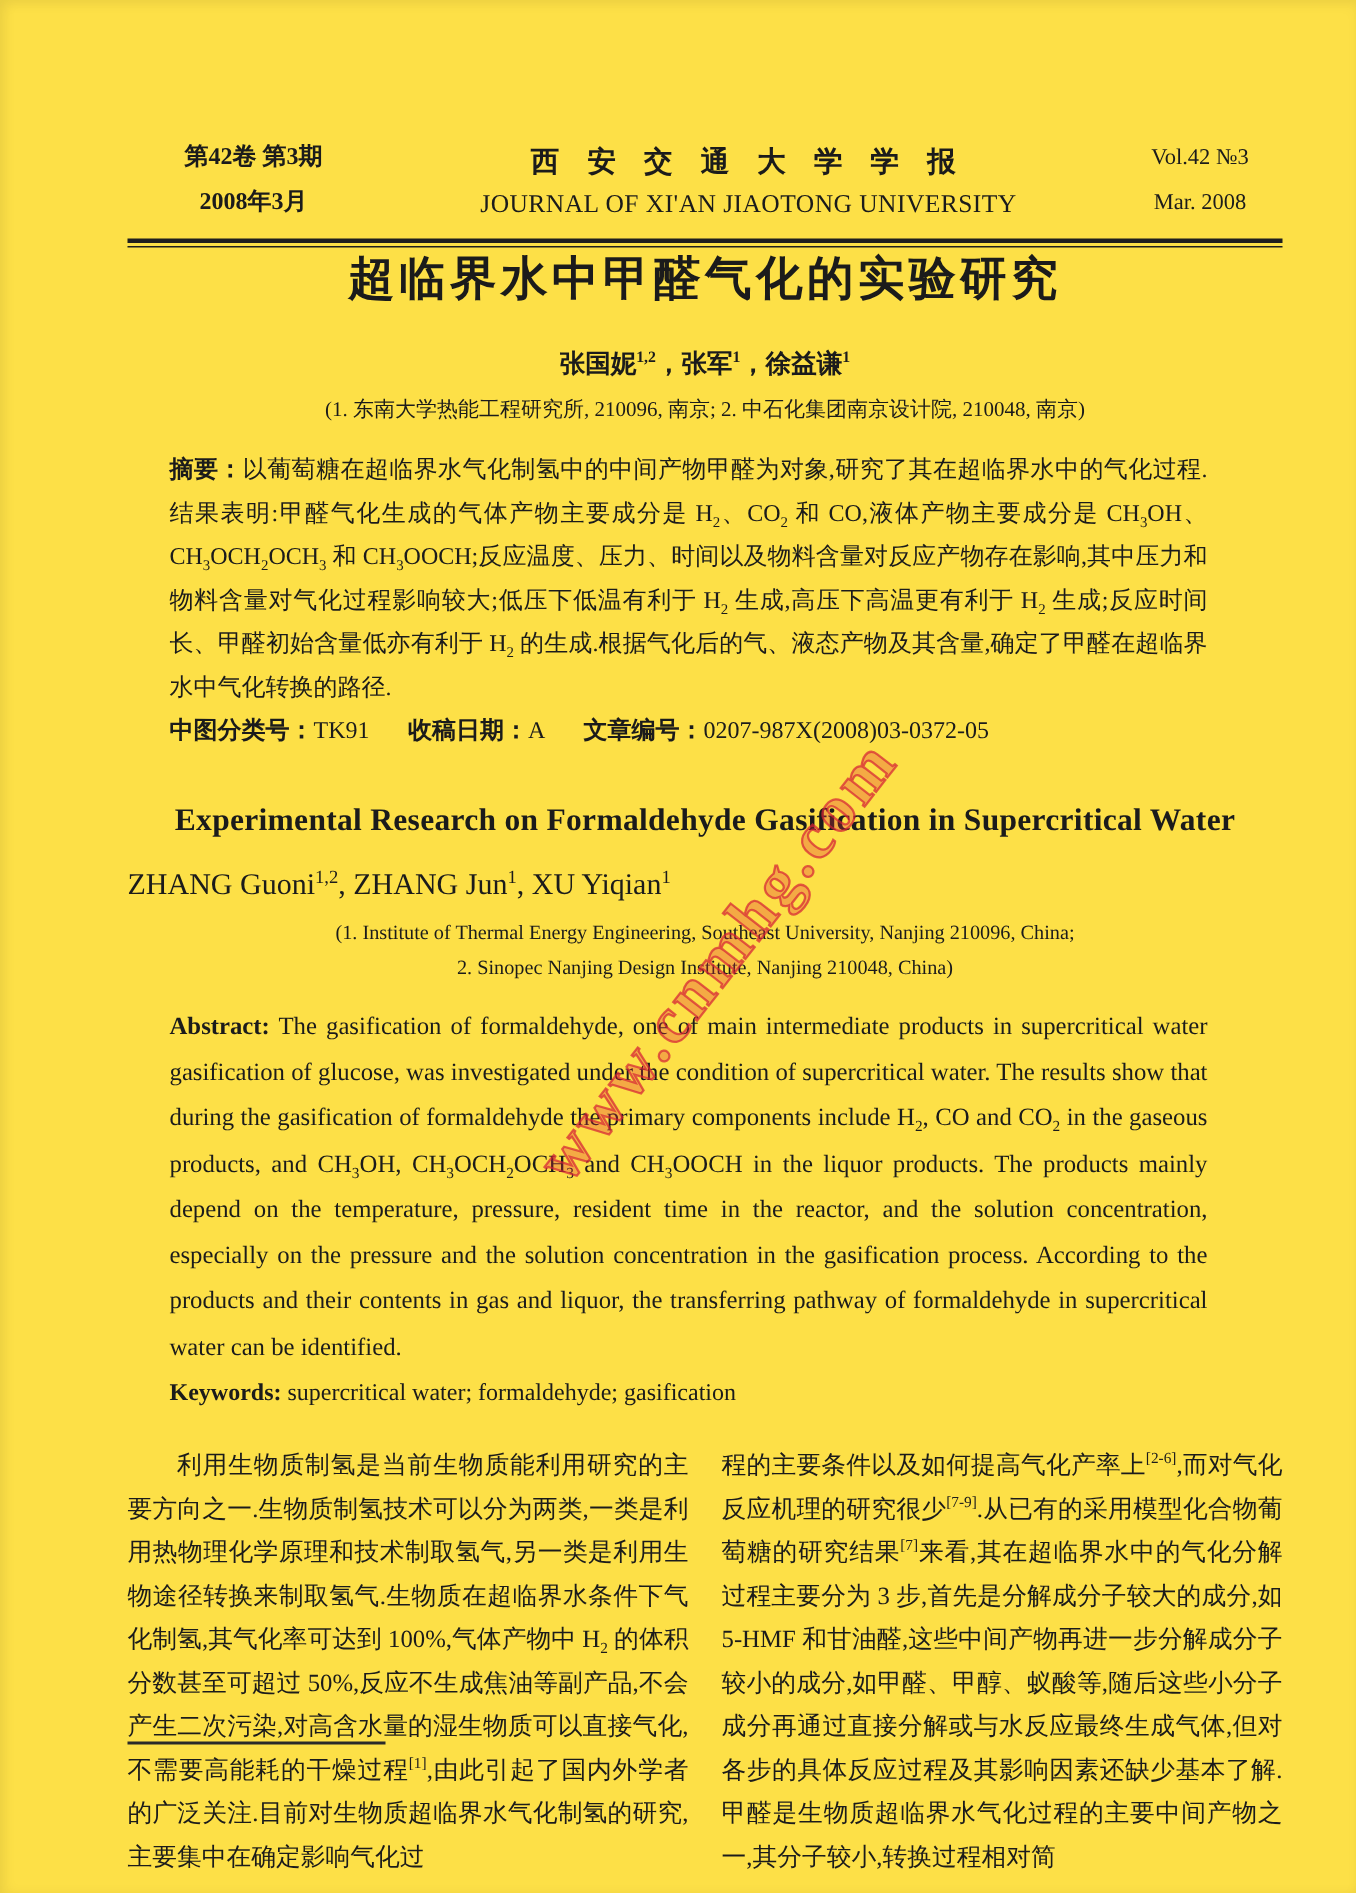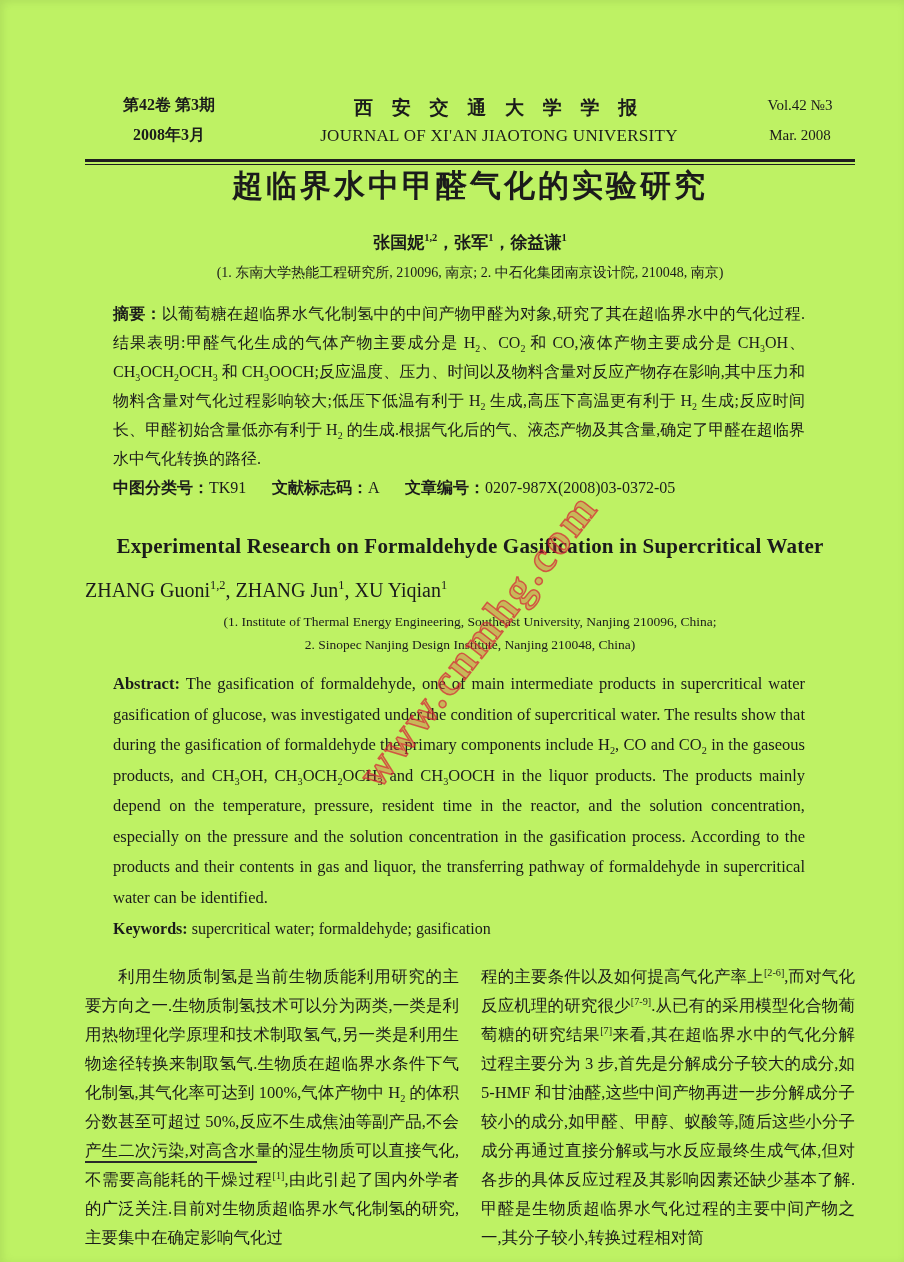--- a/index.html
+++ b/index.html
@@ -1,20 +1,20 @@
 <!DOCTYPE html>
 <html><head>
 <meta charset="utf-8">
 <style>
   * { margin:0; padding:0; box-sizing:border-box; }
   html,body { background:#ffffff; }
   .page {
     position:relative;
     width:904px; height:1262px;
-    background:#bef264;
+    background:#fde047;
     color:#1b1b1b;
     font-family:"Liberation Serif","DejaVu Serif",serif;
     overflow:hidden;
     box-shadow: inset 4px 0 8px rgba(0,0,0,0.05), inset 0 4px 8px rgba(0,0,0,0.04);
   }
   .content { margin-left:85px; width:770px; }
 
   
   .journal-header { display:flex; align-items:center; padding-top:90px; }
   .header-left  { width:168px; text-align:center; font-weight:bold; font-size:16px; line-height:30px; }
@@ -89,21 +89,21 @@
     <div class="rule-thick"></div>
     <div class="rule-thin"></div>
 
     <h1 class="title-cn">超临界水中甲醛气化的实验研究</h1>
     <div class="authors-cn">张国妮<sup>1,2</sup>，张军<sup>1</sup>，徐益谦<sup>1</sup></div>
     <div class="affil-cn">(1. 东南大学热能工程研究所, 210096, 南京; 2. 中石化集团南京设计院, 210048, 南京)</div>
 
     <p class="abstract-cn"><span class="lbl">摘要：</span><span>以葡萄糖在超临界水气化制氢中的中间产物甲醛为对象,研究了其在超临界水中的气化过程.结果表明:甲醛气化生成的气体产物主要成分是 H<sub>2</sub>、CO<sub>2</sub> 和 CO,液体产物主要成分是 CH<sub>3</sub>OH、CH<sub>3</sub>OCH<sub>2</sub>OCH<sub>3</sub> 和 CH<sub>3</sub>OOCH;反应温度、压力、时间以及物料含量对反应产物存在影响,其中压力和物料含量对气化过程影响较大;低压下低温有利于 H<sub>2</sub> 生成,高压下高温更有利于 H<sub>2</sub> 生成;反应时间长、甲醛初始含量低亦有利于 H<sub>2</sub> 的生成.根据气化后的气、液态产物及其含量,确定了甲醛在超临界水中气化转换的路径.</span></p>
 
 
-    <p class="meta-line"><span class="lbl">中图分类号：</span><span>TK91</span><span class="meta-gap"></span><span class="lbl">文献标志码：</span><span>A</span><span class="meta-gap"></span><span class="lbl">文章编号：</span><span>0207-987X(2008)03-0372-05</span></p>
+    <p class="meta-line"><span class="lbl">中图分类号：</span><span>TK91</span><span class="meta-gap"></span><span class="lbl">收稿日期：</span><span>A</span><span class="meta-gap"></span><span class="lbl">文章编号：</span><span>0207-987X(2008)03-0372-05</span></p>
 
     <h2 class="title-en">Experimental Research on Formaldehyde Gasification in Supercritical Water</h2>
     <div class="authors-en">ZHANG Guoni<sup>1,2</sup>, ZHANG Jun<sup>1</sup>, XU Yiqian<sup>1</sup></div>
     <div class="affil-en">
       <div>(1. Institute of Thermal Energy Engineering, Southeast University, Nanjing 210096, China;</div>
       <div>2. Sinopec Nanjing Design Institute, Nanjing 210048, China)</div>
     </div>
 
     <p class="abstract-en"><span class="lbl">Abstract:</span> <span>The gasification of formaldehyde, one of main intermediate products in supercritical water gasification of glucose, was investigated under the condition of supercritical water. The results show that during the gasification of formaldehyde the primary components include H<sub>2</sub>, CO and CO<sub>2</sub> in the gaseous products, and CH<sub>3</sub>OH, CH<sub>3</sub>OCH<sub>2</sub>OCH<sub>3</sub> and CH<sub>3</sub>OOCH in the liquor products. The products mainly depend on the temperature, pressure, resident time in the reactor, and the solution concentration, especially on the pressure and the solution concentration in the gasification process. According to the products and their contents in gas and liquor, the transferring pathway of formaldehyde in supercritical water can be identified.</span></p>
 

